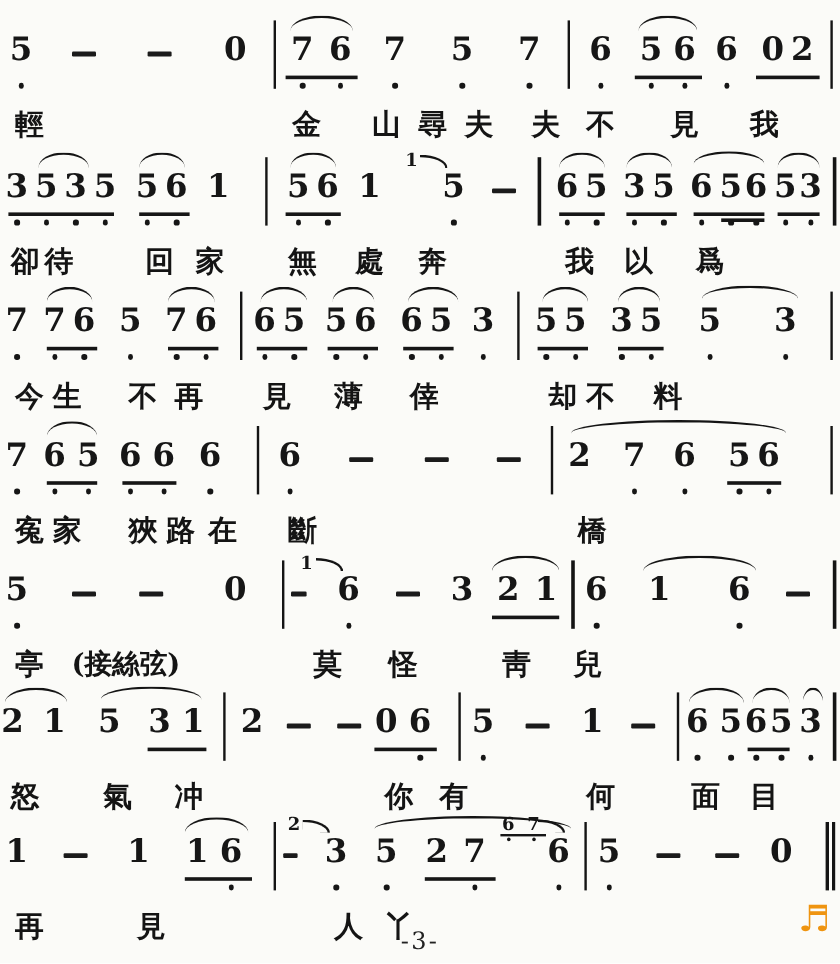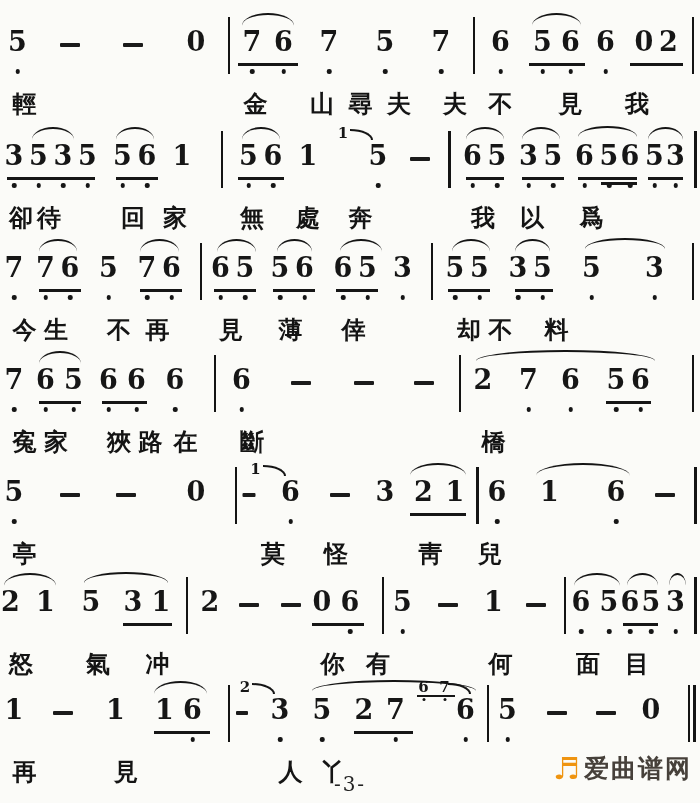--- a/index.html
+++ b/index.html
@@ -284,20 +284,21 @@
         <div class="note" style="left: 65%;">1</div>
         <div class="barline" style="left: 68%;"></div>
         <div class="note" style="left: 71%;">6</div>
         <div class="odot" style="left: 71%;"></div>
         <div class="note" style="left: 78.5%;">1</div>
         <div class="note" style="left: 88%;">6</div>
         <div class="odot" style="left: 88%;"></div>
         <div class="dash" style="left: 95%; width: 20px;"></div>
         <div class="barline" style="left: 99.2%;"></div>
         <div class="lyric" style="left: 3.5%;">亭</div>
+        <div class="lyric wide" style="left: 8.5%;">(接絲弦)</div>
         <div class="lyric" style="left: 39%;">莫</div>
         <div class="lyric" style="left: 48%;">怪</div>
         <div class="lyric" style="left: 61.5%;">靑</div>
         <div class="lyric" style="left: 70%;">兒</div>
       </div>
       <div class="line" style="top: 572px;">
         <div class="slur" style="left: 0.5%; width: 7.5%;"></div>
         <div class="slur wide" style="left: 12%; width: 12%;"></div>
         <div class="slur" style="left: 82%; width: 6.5%;"></div>
         <div class="slur" style="left: 89.5%; width: 4.5%;"></div>
@@ -383,15 +384,14 @@
         <div class="barline end" style="left: 98.3%;"></div>
         <div class="lyric" style="left: 3.5%;">再</div>
         <div class="lyric" style="left: 18%;">見</div>
         <div class="lyric" style="left: 41.5%;">人</div>
         <div class="lyric" style="left: 47.5%;">丫</div>
       </div>
     </div>
   <div class="pageno">-3-</div>
   <div class="wm">
     <span class="wm-icon">♬</span>
-    <span class="wm-text">爱曲谱网</span>
   </div>
 </div>
 
 </body></html>

